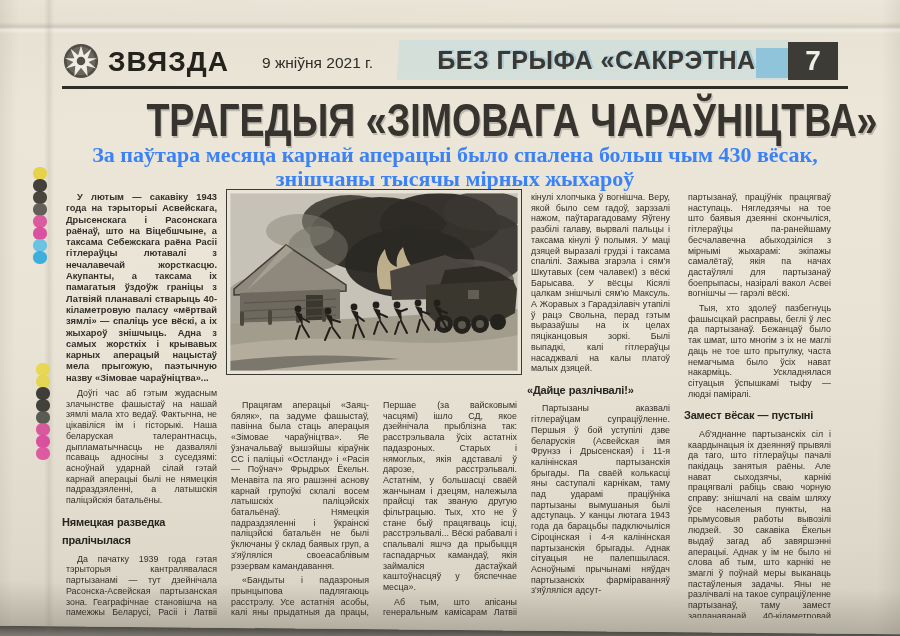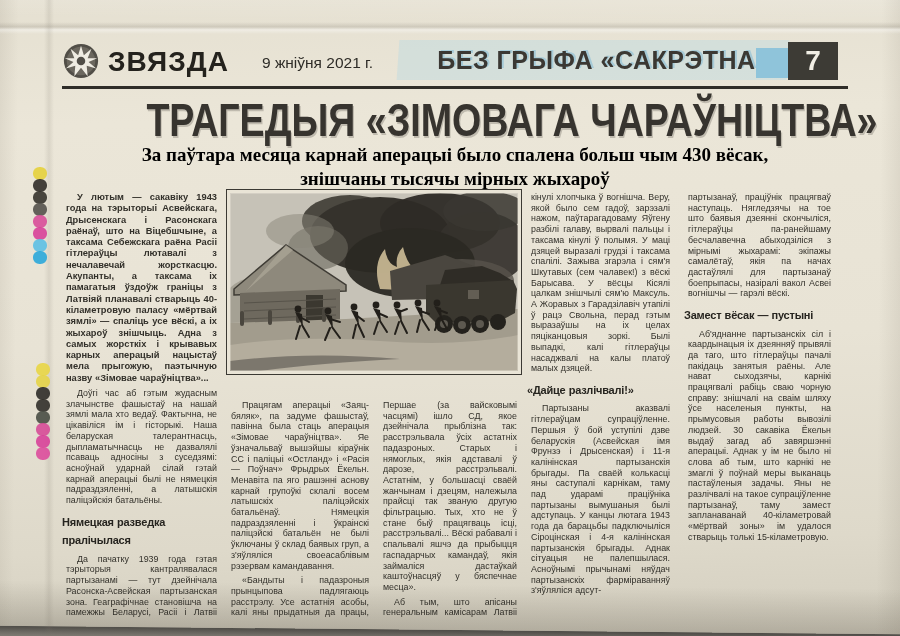--- a/index.html
+++ b/index.html
@@ -42,21 +42,21 @@
   .pagebox{position:absolute;right:10px;top:4px;width:50px;height:38px;background:#3d3b35;
     color:#f1eee4;font-size:28px;font-weight:bold;display:flex;align-items:center;justify-content:center;}
   .masthead-rule{position:absolute;left:62px;top:86px;width:786px;height:3px;background:#2f2d28;}
 
   
   .headline{position:absolute;left:55px;top:92px;width:800px;text-align:center;}
   .headline-text{display:inline-block;white-space:nowrap;transform:scaleX(.8);transform-origin:center;
     font-size:47px;font-weight:bold;color:#37342f;letter-spacing:0;
     text-shadow:1.5px 1.5px 0 rgba(40,38,34,.22);}
   .subtitle{position:absolute;left:60px;top:143px;width:790px;text-align:center;
-    font-family:"Liberation Serif",serif;font-weight:bold;font-size:19px;line-height:24px;color:#000000;}
+    font-family:"Liberation Serif",serif;font-weight:bold;font-size:22px;line-height:24px;color:#3b82f6;}
 
   
   .cal-group{position:absolute;width:16px;}
   .cal-a{left:33px;top:168px;}
   .cal-b{left:36px;top:364px;}
   .cal-dot{width:14px;height:13px;border-radius:46%;margin-top:-1px;opacity:.92;}
 
   
   .col{position:absolute;top:188px;height:430px;overflow:hidden;
     font-size:8.9px;line-height:10.7px;text-align:justify;color:#32302a;
@@ -263,19 +263,20 @@
     </div>
 
     <div class="col" id="col4">
       <p class="p cont">кінулі хлопчыка ў вогнішча. Веру, якой было сем гадоў, зарэзалі нажом, паўтарагадоваму Яўгену разбілі галаву, вырвалі пальцы і таксама кінулі ў полымя. У маці дзяцей выразалі грудзі і таксама спалілі. Зажыва згарэла і сям'я Шкутавых (сем чалавек!) з вёскі Барысава. У вёсцы Кісялі цалкам знішчылі сям'ю Максуль. А Жоравых з Гарадзілавіч утапілі ў рацэ Свольна, перад гэтым выразаўшы на іх целах пяціканцовыя зоркі. Былі выпадкі, калі гітлераўцы насаджвалі на калы платоў малых дзяцей.</p>
       <div class="sec-heading">«Дайце разлічвалі!»</div>
       <p class="p">Партызаны аказвалі гітлераўцам супраціўленне. Першыя ў бой уступілі дзве беларускія (Асвейская імя Фрунзэ і Дрысенская) і 11-я калінінская партызанскія брыгады. Па сваёй колькасці яны саступалі карнікам, таму пад ударамі праціўніка партызаны вымушаныя былі адступаць. У канцы лютага 1943 года да барацьбы падключыліся Сіроцінская і 4-я калінінская партызанскія брыгады. Аднак сітуацыя не палепшылася. Асноўнымі прычынамі няўдач партызанскіх фарміраванняў з'яўляліся адсут-</p>
     </div>
 
     <div class="col" id="col5">
       <p class="p cont">партызанаў, праціўнік працягваў наступаць. Нягледзячы на тое што баявыя дзеянні скончыліся, гітлераўцы па-ранейшаму бесчалавечна абыходзіліся з мірнымі жыхарамі: экіпажы самалётаў, якія па начах дастаўлялі для партызанаў боепрыпасы, назіралі вакол Асвеі вогнішчы — гарэлі вёскі.</p>
+      <p class="p">Тыя, хто здолеў пазбегнуць фашысцкай расправы, беглі ў лес да партызанаў. Бежанцаў было так шмат, што многім з іх не маглі даць не тое што прытулку, часта немагчыма было ўсіх нават накарміць. Ускладнялася сітуацыя ўспышкамі тыфу — людзі паміралі.</p>
       <div class="sec-heading">Замест вёсак — пустыні</div>
       <p class="p">Аб'яднанне партызанскіх сіл і каардынацыя іх дзеянняў прывялі да таго, што гітлераўцы пачалі пакідаць занятыя раёны. Але нават сыходзячы, карнікі працягвалі рабіць сваю чорную справу: знішчалі на сваім шляху ўсе населеныя пункты, на прымусовыя работы вывозілі людзей. 30 сакавіка Ёкельн выдаў загад аб завяршэнні аперацыі. Аднак у ім не было ні слова аб тым, што карнікі не змаглі ў поўнай меры выканаць пастаўленыя задачы. Яны не разлічвалі на такое супраціўленне партызанаў, таму замест запланаванай 40-кіламетровай «мёртвай зоны» ім удалося стварыць толькі 15-кіламетровую.</p>
 
     </div>
 
   </div>
 </div>
 
 </body></html>

